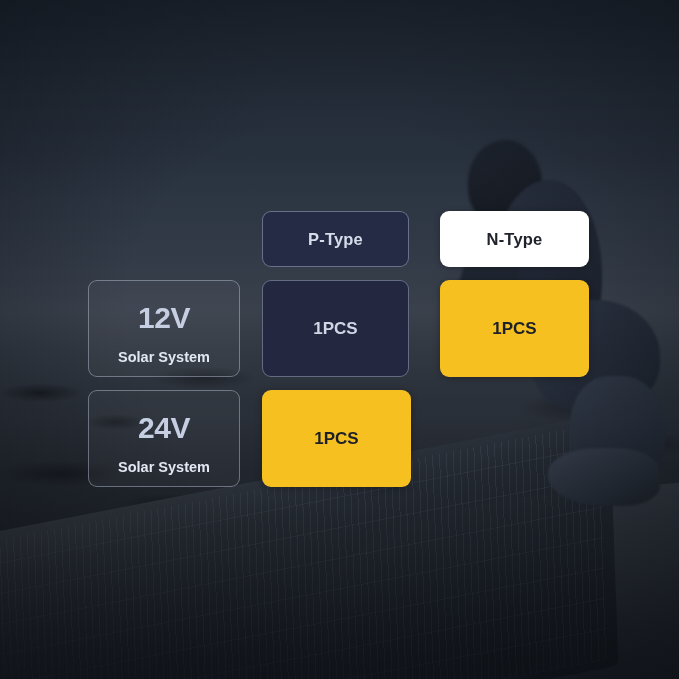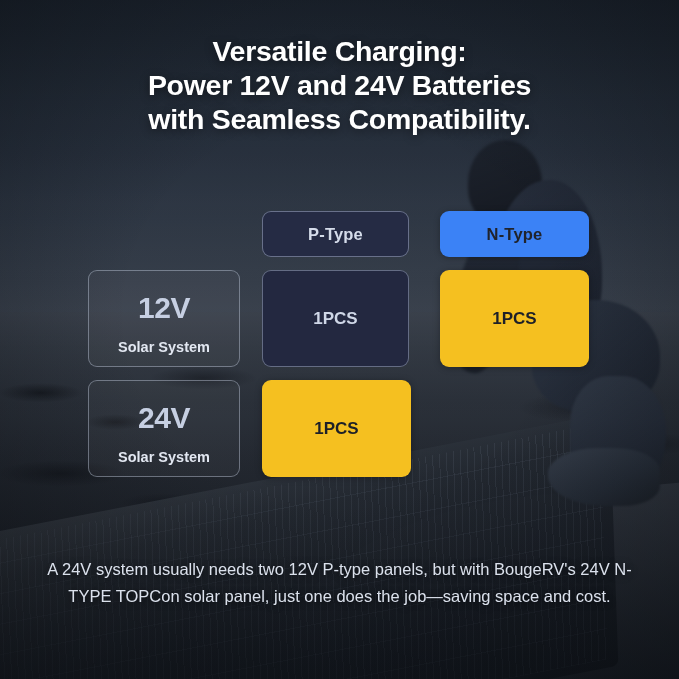--- a/index.html
+++ b/index.html
@@ -168,32 +168,32 @@
   .c-label  { width:152px; margin-right:22px; flex:0 0 152px; }
   .c-ptype  { width:147px; margin-right:31px; flex:0 0 147px; }
   .c-ntype  { width:149px; flex:0 0 149px; }
 
   .cell {
     border-radius:9px;
     display:flex; flex-direction:column;
     align-items:center; justify-content:center;
     box-sizing:border-box;
   }
-  .head-row .cell { height:46px; }
+  .head-row .cell { height:56px; }
   .body-row .cell { height:97px; }
 
   
   .cell-head-dark {
     background:#252b44;
     border:1px solid rgba(186,198,224,.45);
     color:#d5dcea;
     font-size:16.5px; font-weight:700; letter-spacing:.2px;
   }
   .cell-head-yellow {
-    background:#3b82f6;
+    background:#ffffff;
     color:#20232c;
     font-size:16.5px; font-weight:700; letter-spacing:.2px;
     box-shadow: 0 1px 6px rgba(0,0,0,.28);
   }
 
   
   .cell-label {
     background: rgba(255,255,255,.035);
     border:1px solid rgba(200,210,228,.42);
     color:#ccd4e4;
@@ -260,25 +260,20 @@
       <div class="p-shin"></div>
       <div class="p-shoe"></div>
     </div>
 
     <div class="bg-scrim"></div>
     <div class="bg-vignette"></div>
   </div>
 
   <div class="content">
 
-    <div class="headline">
-      <span class="l">Versatile Charging:</span>
-      <span class="l">Power 12V and 24V Batteries</span>
-      <span class="l">with Seamless Compatibility.</span>
-    </div>
 
     <div class="table">
 
       <div class="trow head-row">
         <div class="c-label"></div>
         <div class="c-ptype cell cell-head-dark">P-Type</div>
         <div class="c-ntype cell cell-head-yellow">N-Type</div>
       </div>
 
       <div class="trow body-row">
@@ -293,20 +288,15 @@
       <div class="trow body-row">
         <div class="c-label cell cell-label">
           <span class="volt">24V</span>
           <span class="sys">Solar System</span>
         </div>
         <div class="c-ntype cell cell-yellow">1PCS</div>
       </div>
 
     </div>
 
-    <div class="caption">
-      <span>A 24V system usually needs two 12V P-type panels, but with</span>
-      <span>BougeRV's 24V N-TYPE TOPCon solar panel, just one does the</span>
-      <span>job—saving space and cost.</span>
-    </div>
 
   </div>
 </div>
 
 </body></html>

